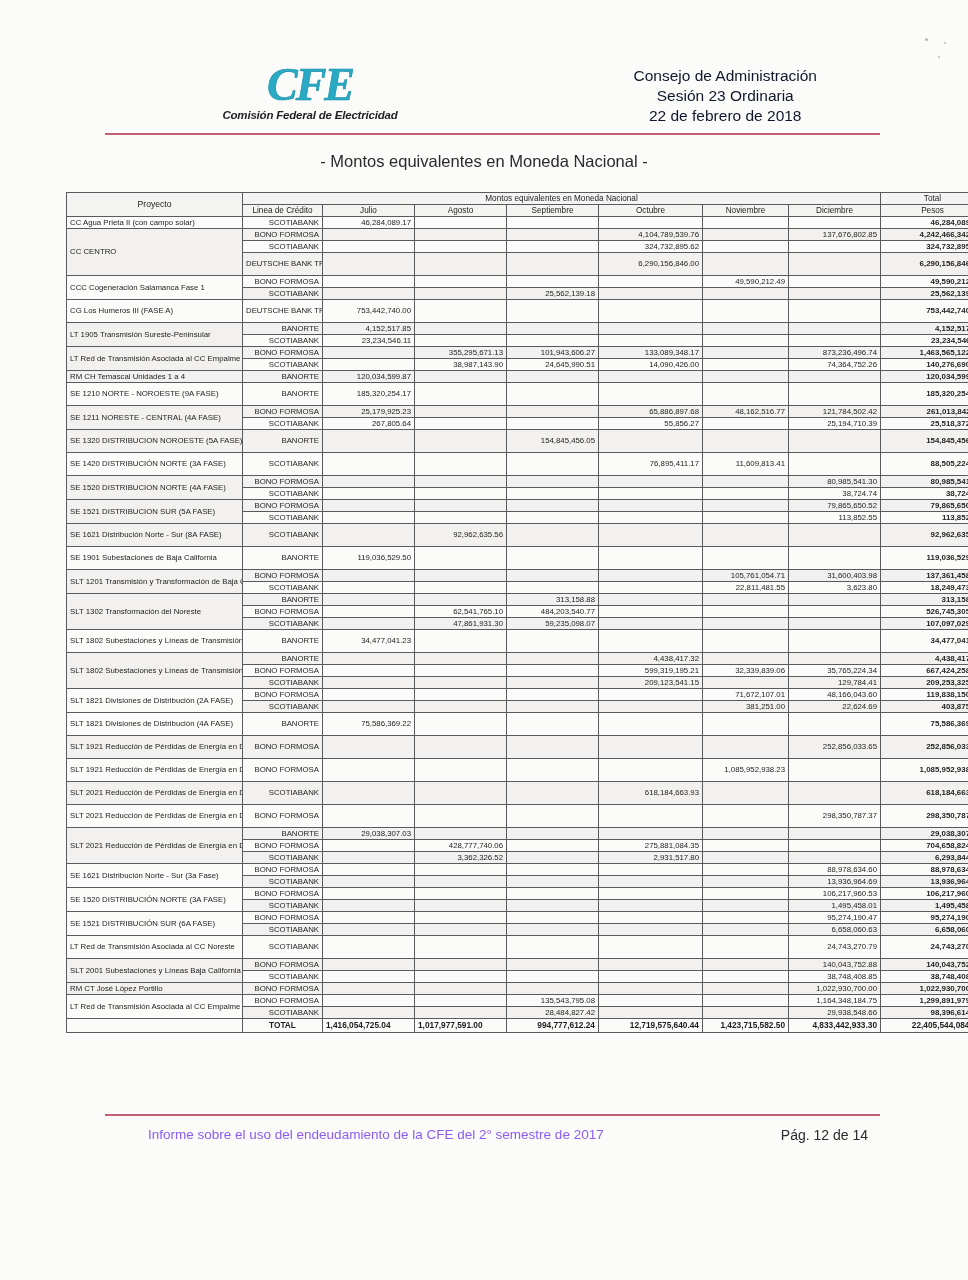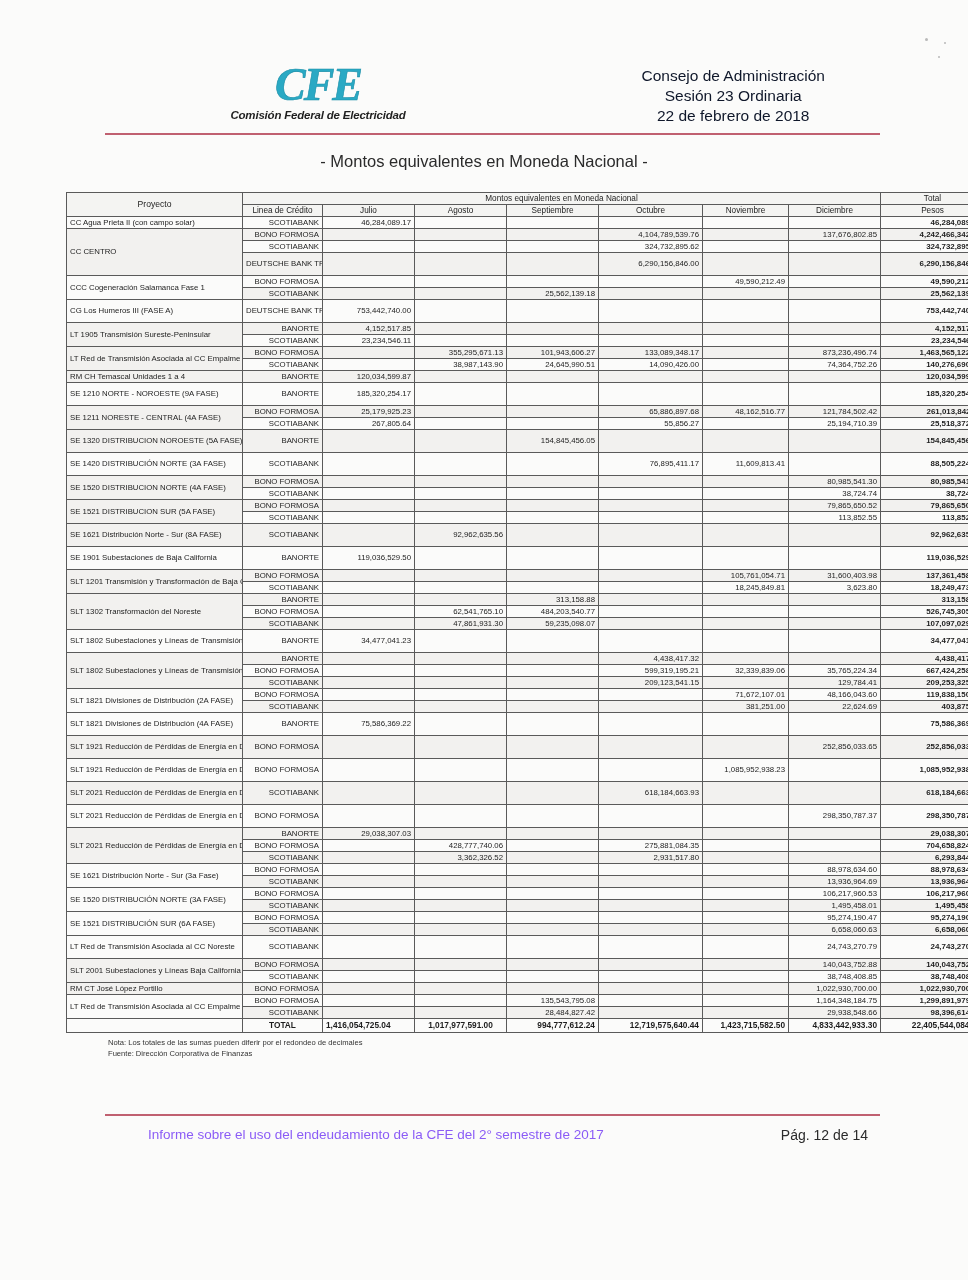--- a/index.html
+++ b/index.html
@@ -19,21 +19,21 @@
     position: relative;
     width: 968px;
     height: 1280px;
     background: #fbfbfa;
   }
 
   
   .header {
     position: absolute;
     top: 62px;
-    left: 8px;
+    left: 0;
     width: 925px;
     height: 80px;
   }
   .logo-block {
     position: absolute;
     left: 180px;
     top: 0px;
     width: 260px;
     text-align: center;
   }
@@ -504,21 +504,21 @@
             <td class="num">105,761,054.71</td>
             <td class="num">31,600,403.98</td>
             <td class="total">137,361,458.70</td>
           </tr>
           <tr>
             <td class="line">SCOTIABANK</td>
             <td class="num"></td>
             <td class="num"></td>
             <td class="num"></td>
             <td class="num"></td>
-            <td class="num">18,245,849.81</td>
+            <td class="num">22,811,481.55</td>
             <td class="num">3,623.80</td>
             <td class="total">18,249,473.61</td>
           </tr>
           <tr class="band">
             <td class="proj" rowspan="3">SLT 1302 Transformación del Noreste</td>
             <td class="line">BANORTE</td>
             <td class="num"></td>
             <td class="num"></td>
             <td class="num">313,158.88</td>
             <td class="num"></td>
@@ -819,33 +819,29 @@
             <td class="num">28,484,827.42</td>
             <td class="num"></td>
             <td class="num"></td>
             <td class="num">29,938,548.66</td>
             <td class="total">98,396,614.91</td>
           </tr>
           <tr class="total-row">
             <td></td>
             <td class="total-label">TOTAL</td>
             <td class="num" style="text-align: left;">1,416,054,725.04</td>
-            <td class="num" style="text-align: center;">1,017,977,591.00</td>
+            <td class="num" style="text-align: left;">1,017,977,591.00</td>
             <td class="num" style="text-align: right;">994,777,612.24</td>
             <td class="num" style="text-align: right;">12,719,575,640.44</td>
             <td class="num" style="text-align: right;">1,423,715,582.50</td>
             <td class="num" style="text-align: right;">4,833,442,933.30</td>
             <td class="num" style="text-align: right;">22,405,544,084.51</td>
           </tr>
         </tbody>
     </table>
   </div>
 
-  <div class="notes">
-    <div>Nota: Los totales de las sumas pueden diferir por el redondeo de decimales</div>
-    <div>Fuente: Dirección Corporativa de Finanzas</div>
-  </div>
 
   <div class="footer-rule"></div>
   <div class="footer-text">Informe sobre el uso del endeudamiento de la CFE del 2° semestre de 2017</div>
   <div class="footer-page">Pág.  12 de 14</div>
 
 </div>
 
 </body></html>

